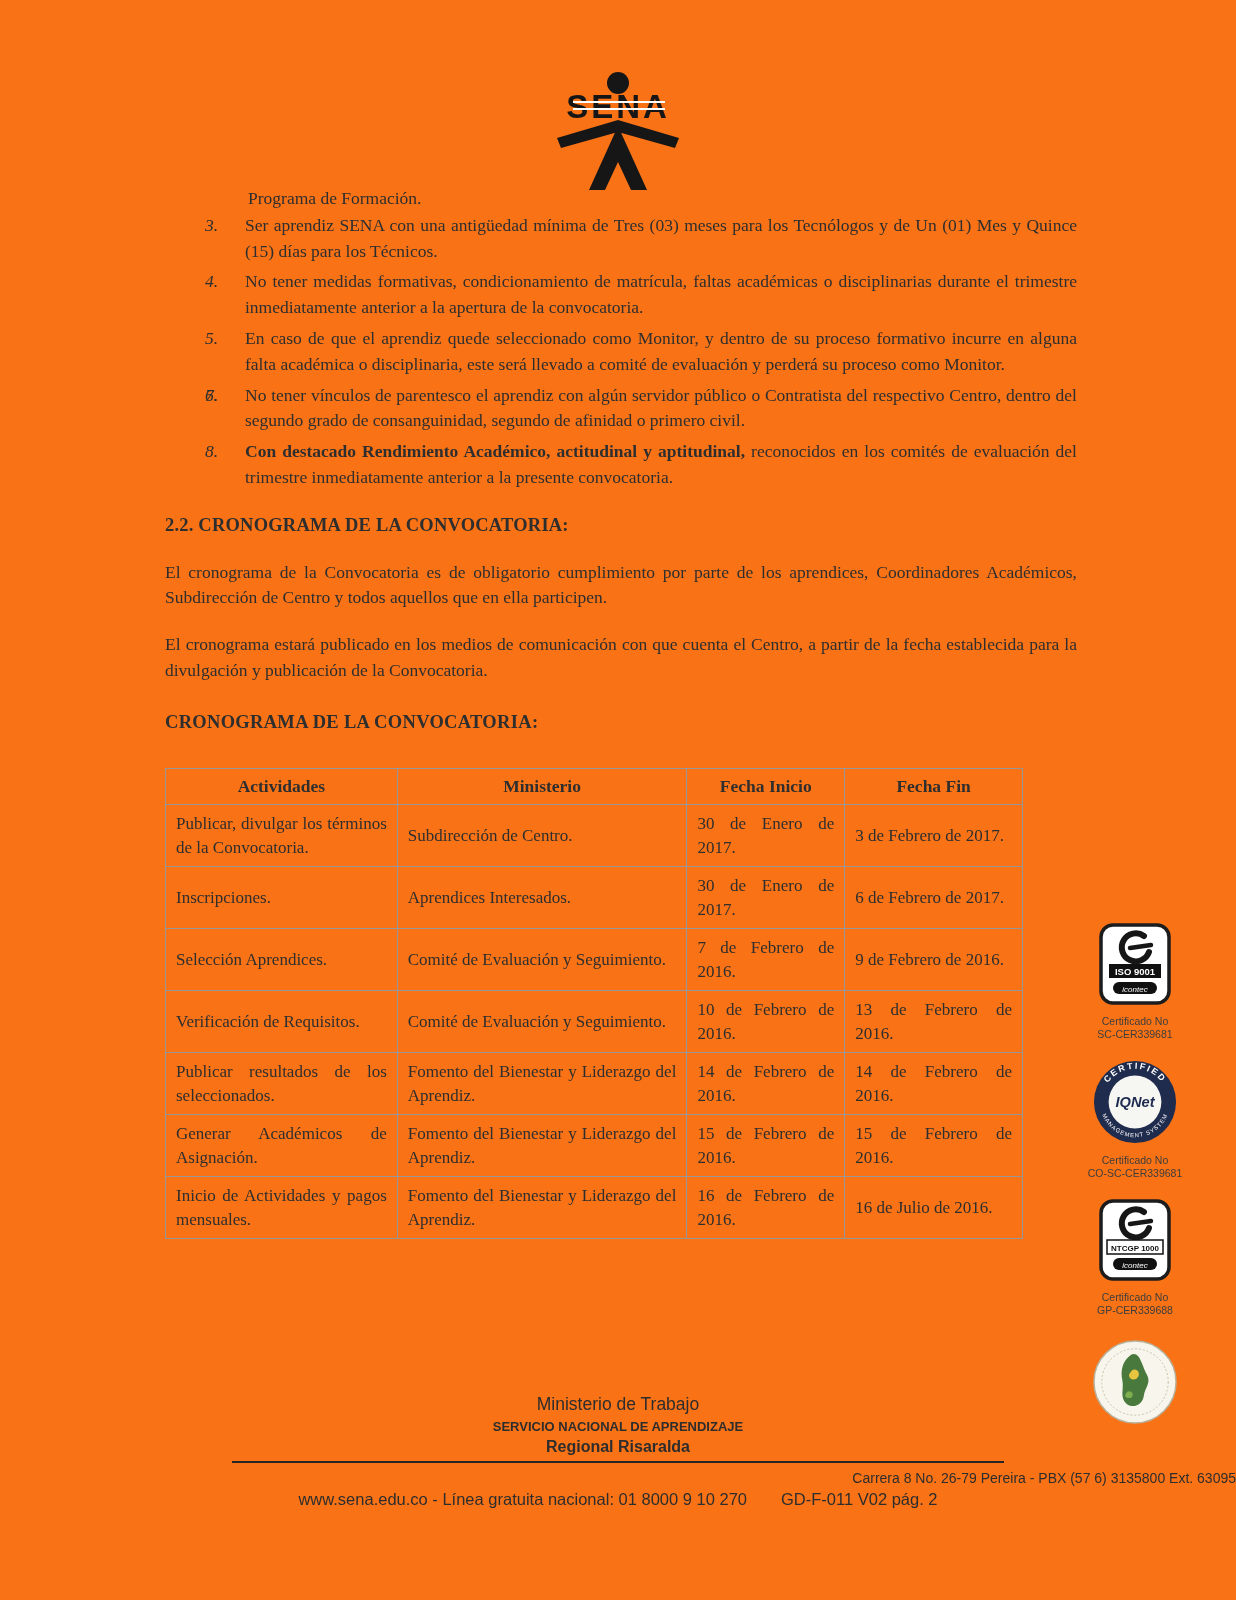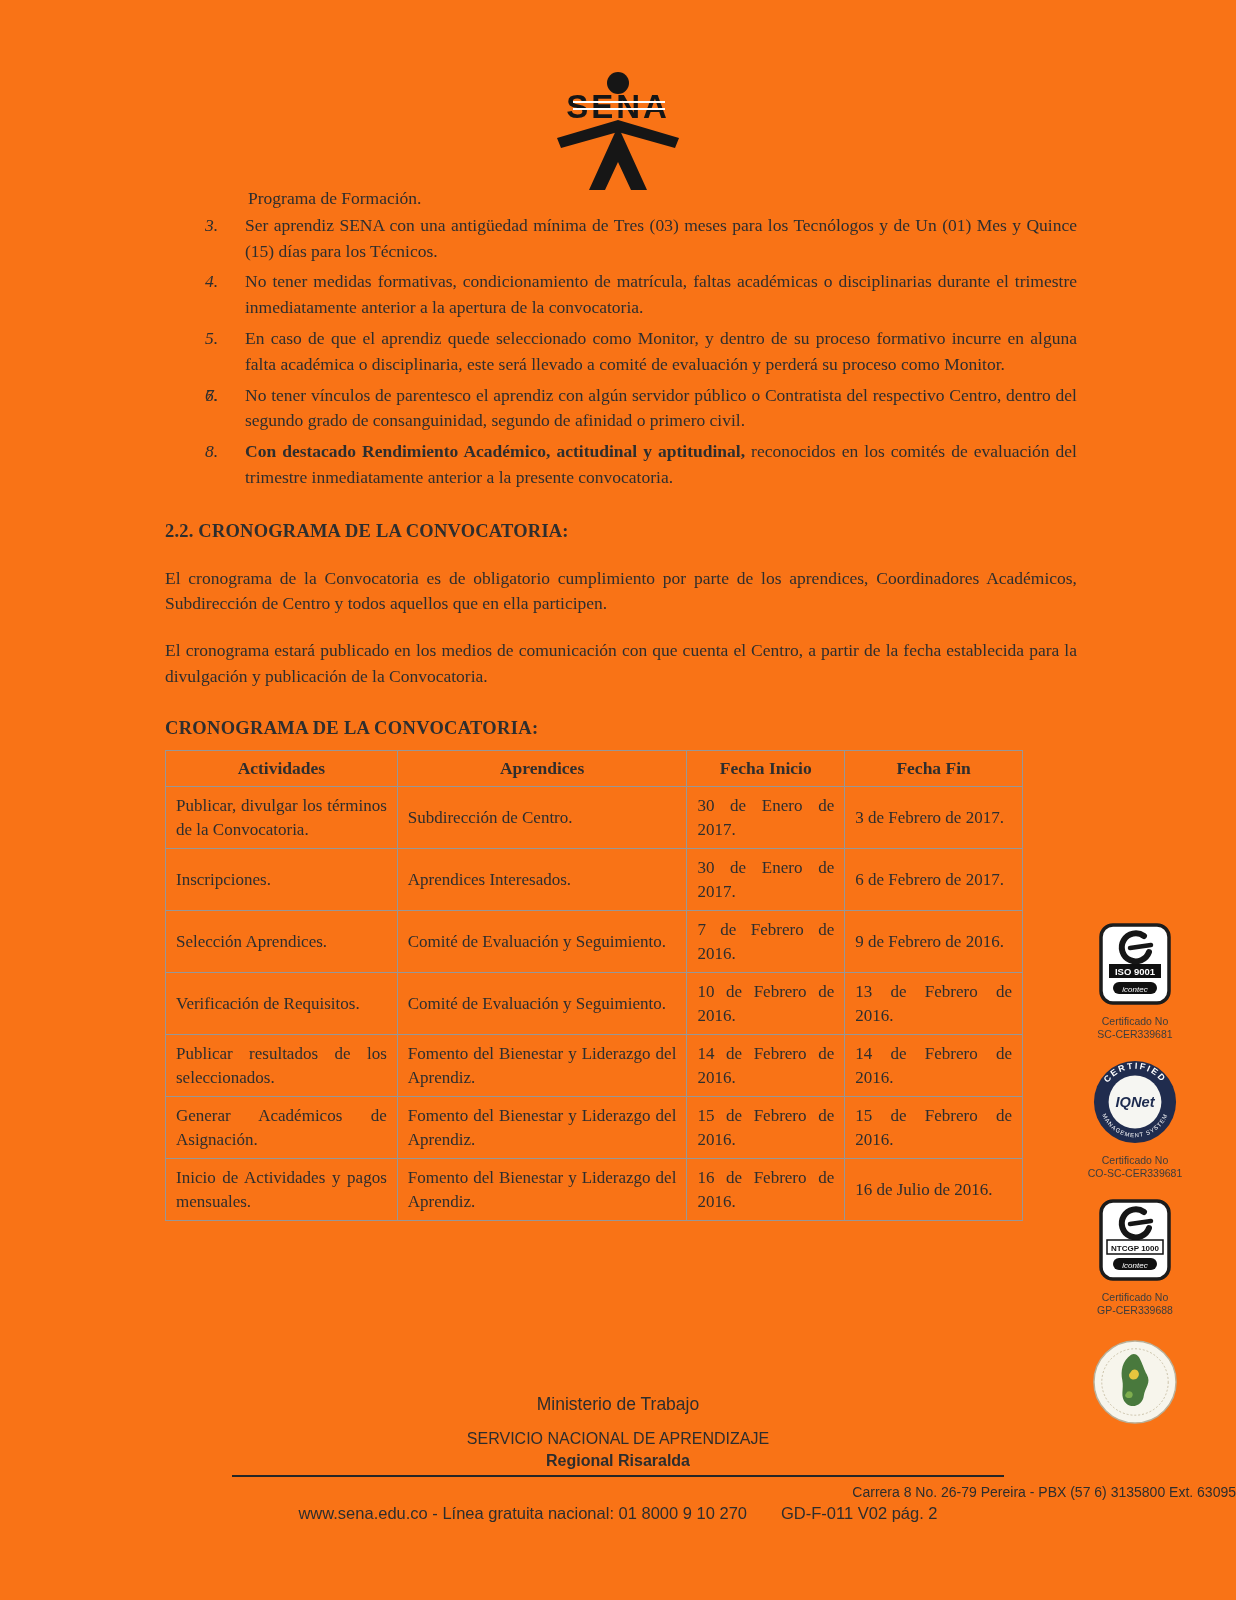--- a/index.html
+++ b/index.html
@@ -8,37 +8,37 @@
     position:relative; width:1236px; height:1600px;
     background:#f97316; overflow:hidden;
     font-family:"Liberation Serif", serif; color:#2e2e2e;
   }
   .logo-wrap { position:absolute; top:72px; left:0; right:0; display:flex; justify-content:center; }
   .content { position:absolute; left:165px; top:186px; width:912px; font-size:17.5px; line-height:25.8px; }
   .continuation { padding-left:83px; }
   .req-list { list-style:none; margin-top:1px; }
   .req-item { position:relative; padding-left:80px; text-align:justify; margin-bottom:5px; }
   .req-item .num { position:absolute; left:40px; top:0; font-style:italic; }
-  .section-heading { font-size:18.5px; font-weight:bold; margin-top:28px; letter-spacing:0.2px; }
+  .section-heading { font-size:18.5px; font-weight:bold; margin-top:22px; letter-spacing:0.2px; }
   .para { text-align:justify; margin-top:21px; }
   .table-heading { font-size:18.5px; font-weight:bold; margin-top:26px; letter-spacing:0.3px; }
-  table.cron { border-collapse:collapse; margin-top:8px; width:858px; font-size:17px; line-height:23.5px; }
+  table.cron { border-collapse:collapse; margin-top:32px; width:858px; font-size:17px; line-height:23.5px; }
   .cron th, .cron td { border:1px solid #979797; vertical-align:middle; }
   .cron th { font-weight:bold; text-align:center; padding:6px 4px; font-size:17.5px; }
   .cron td { text-align:justify; padding:7px 10px; }
   .certs { position:absolute; left:1082px; top:922px; width:106px; text-align:center;
            font-family:"Liberation Sans", sans-serif; }
   .cert-no { font-size:10.5px; color:#3d3d3d; line-height:13px; margin-top:5px; }
   .badge-block { margin-top:18px; }
   .badge-block:first-child { margin-top:0; }
   .stamp-block { margin-top:22px; }
   .footer { position:absolute; top:1394px; left:0; width:100%; text-align:center;
             font-family:"Liberation Sans", sans-serif; color:#2d2d2d; }
   .f-ministry { font-size:17.5px; }
-  .f-org { font-size:16px; font-weight:normal; margin-top:15px; }
+  .f-org { font-size:13px; font-weight:bold; margin-top:4px; }
   .f-regional { font-size:16px; font-weight:bold; margin-top:4px; }
   .f-rule { width:772px; margin:5px auto 7px; border-top:2.5px solid #262626; }
   .f-address { font-size:14px;text-align:right; }
   .f-web { font-size:16.5px; margin-top:4px; }
   .f-doccode { margin-left:34px;text-align:center; }
 </style>
 </head>
 <body>
 
 <div class="page">
@@ -94,21 +94,21 @@
     <table class="cron">
       <colgroup>
         <col style="width:232px">
           <col style="width:290px">
           <col style="width:158px">
           <col style="width:178px">
       </colgroup>
       <thead>
         <tr>
           <th>Actividades</th>
-          <th>Aprendices</th>
+          <th>Ministerio</th>
           <th>Fecha Inicio</th>
           <th>Fecha Fin</th>
         </tr>
       </thead>
       <tbody>
         <tr>
           <td>Publicar, divulgar los términos de la Convocatoria.</td>
           <td>Subdirección de Centro.</td>
           <td>30 de Enero de 2017.</td>
           <td>3 de Febrero de 2017.</td>

